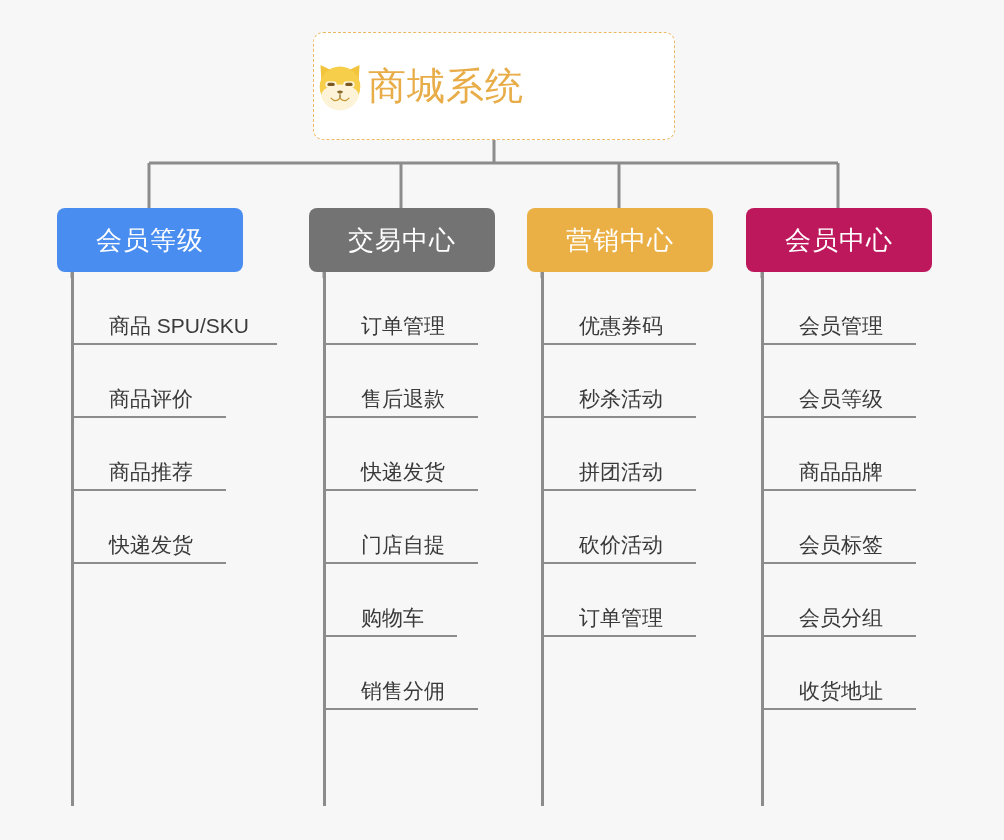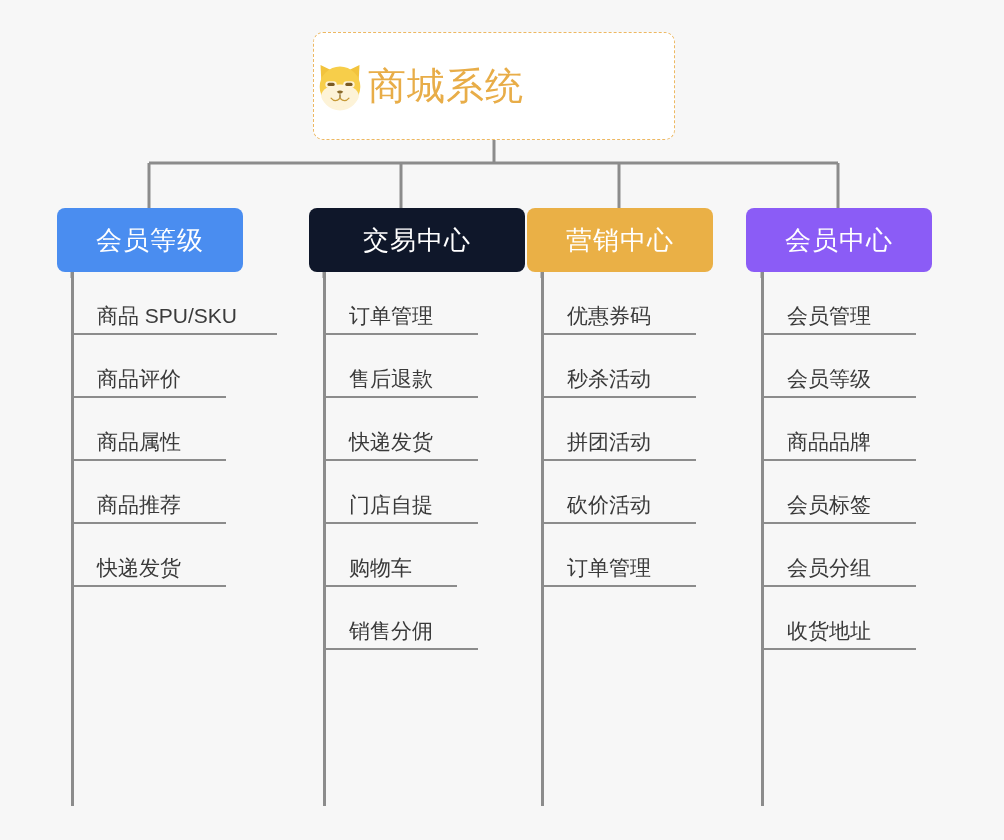--- a/index.html
+++ b/index.html
@@ -82,25 +82,25 @@
   }
   .spine {
     position: absolute;
     left: 0;
     top: 0;
     width: 3px;
     background: #8c8c8c;
   }
   .leaf {
     position: relative;
-    height: 63px;
+    height: 73px;
     box-sizing: border-box;
     display: flex;
     align-items: flex-end;
-    padding-left: 26px;
+    padding-left: 38px;
   }
   .leaf-label {
     font-size: 21px;
     color: #3a3a3a;
     line-height: 1;
     padding-bottom: 9px;
     white-space: nowrap;
   }
   .leaf-underline {
     position: absolute;
@@ -155,45 +155,41 @@
 
       <path d="M32 47 q-6 6 -11 0" stroke="#c79a38" stroke-width="1.6" fill="none" stroke-linecap="round"></path>
       <path d="M32 47 q6 6 11 0" stroke="#c79a38" stroke-width="1.6" fill="none" stroke-linecap="round"></path>
     </svg>
     <span class="root-title" style="color: rgb(232, 173, 72);">商城系统</span>
   </div>
 
   <div class="cat-header" style="left: 57px; top: 208px; width: 186px; background: rgb(74, 141, 240);">
     <span>会员等级</span>
   </div>
-  <div class="cat-header" style="left: 309px; top: 208px; width: 216px; background: #0f172a;">
+  <div class="cat-header" style="left: 309px; top: 208px; width: 186px; background: #737373;">
     <span>交易中心</span>
   </div>
   <div class="cat-header" style="left: 527px; top: 208px; width: 186px; background: rgb(234, 176, 70);">
     <span>营销中心</span>
   </div>
-  <div class="cat-header" style="left: 746px; top: 208px; width: 186px; background: #8b5cf6;">
+  <div class="cat-header" style="left: 746px; top: 208px; width: 186px; background: #be185d;">
     <span>会员中心</span>
   </div>
 
   <div class="column" style="left:71px; width:215px;">
     <div class="spine" style="height: 534px; background: rgb(140, 140, 140);"></div>
     <div class="leaf">
       <span class="leaf-label">商品 SPU/SKU</span>
       <span class="leaf-underline" style="width: 206px; background: rgb(140, 140, 140);"></span>
     </div>
     <div class="leaf">
       <span class="leaf-label">商品评价</span>
       <span class="leaf-underline" style="width: 155px; background: rgb(140, 140, 140);"></span>
     </div>
     <div class="leaf">
-      <span class="leaf-label">商品属性</span>
-      <span class="leaf-underline" style="width: 155px; background: rgb(140, 140, 140);"></span>
-    </div>
-    <div class="leaf">
       <span class="leaf-label">商品推荐</span>
       <span class="leaf-underline" style="width: 155px; background: rgb(140, 140, 140);"></span>
     </div>
     <div class="leaf">
       <span class="leaf-label">快递发货</span>
       <span class="leaf-underline" style="width: 155px; background: rgb(140, 140, 140);"></span>
     </div>
   </div>
 
   <div class="column" style="left:323px; width:160px;">

